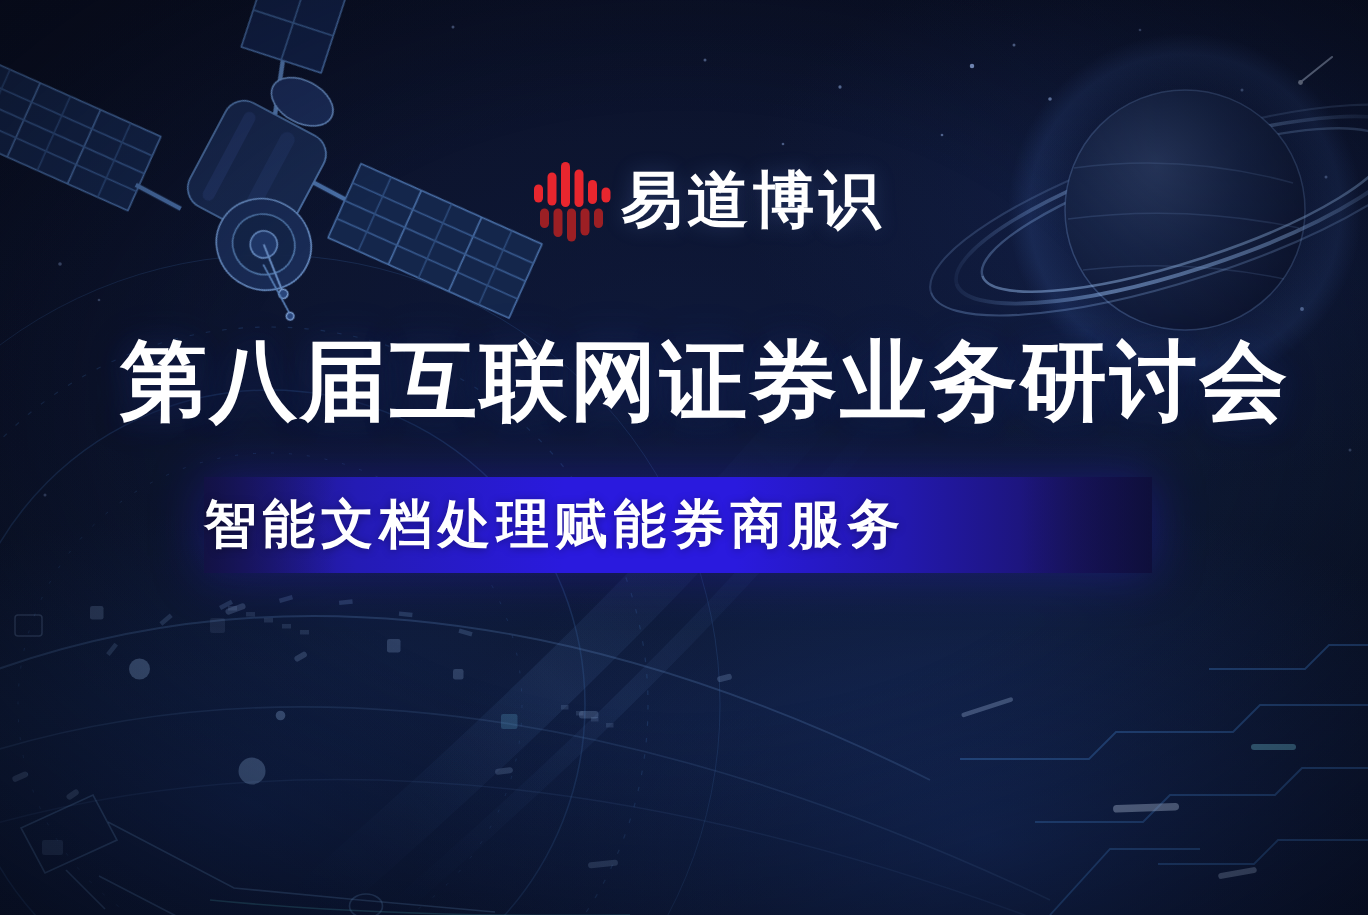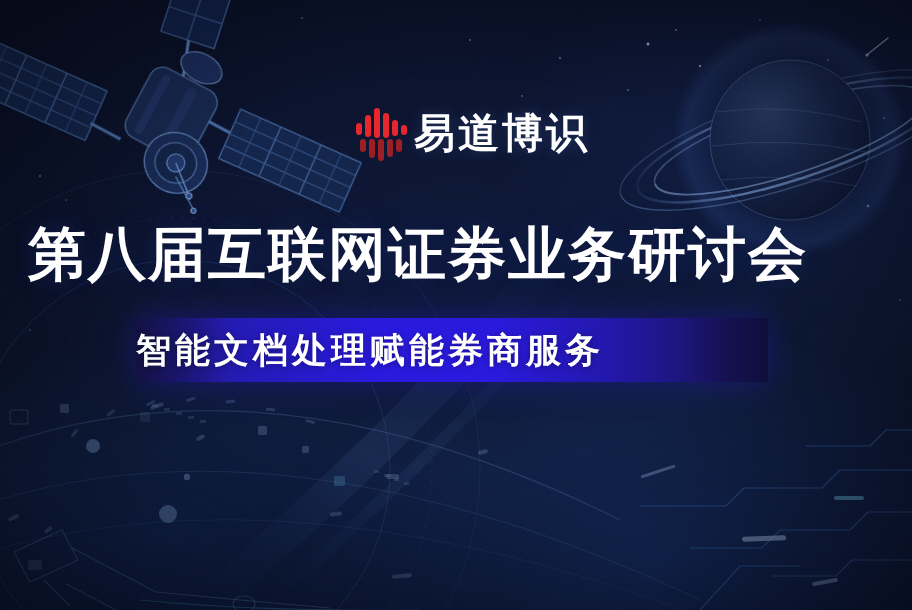--- a/index.html
+++ b/index.html
@@ -60,20 +60,21 @@
     line-height: 1;
     white-space: nowrap;
     text-shadow: 0 0 14px rgba(120,160,255,0.22);
   }
 
   
   .main-title {
     position: absolute;
     left: 0; right: 0;
     top: 222px;
+    text-align: center;
     color: #ffffff;
     font-size: 58px;
     font-weight: bold;
     letter-spacing: 2px;
     line-height: 1.12;
     white-space: nowrap;
     text-shadow: 0 2px 16px rgba(10,20,60,0.85), 0 0 30px rgba(90,130,255,0.18);
     padding-left: 28px;
   }
 

